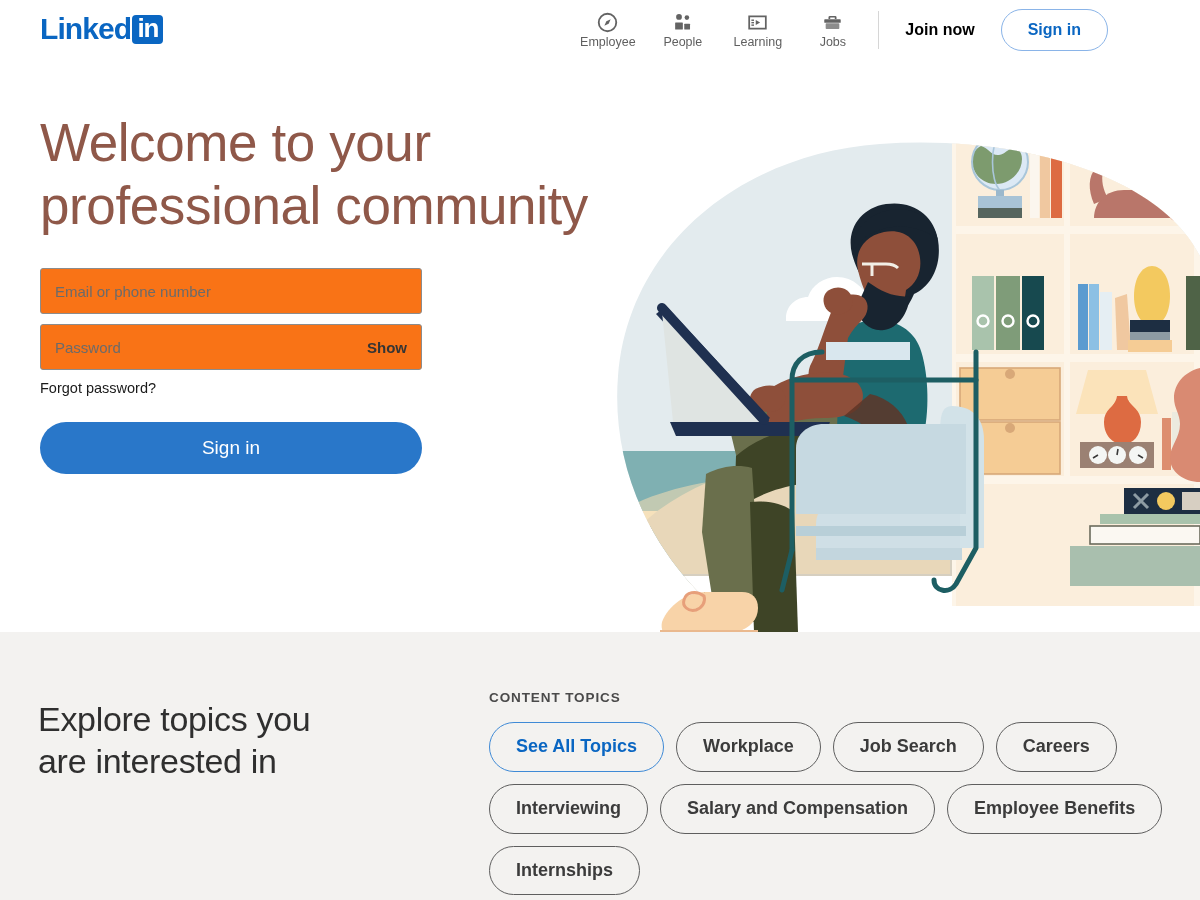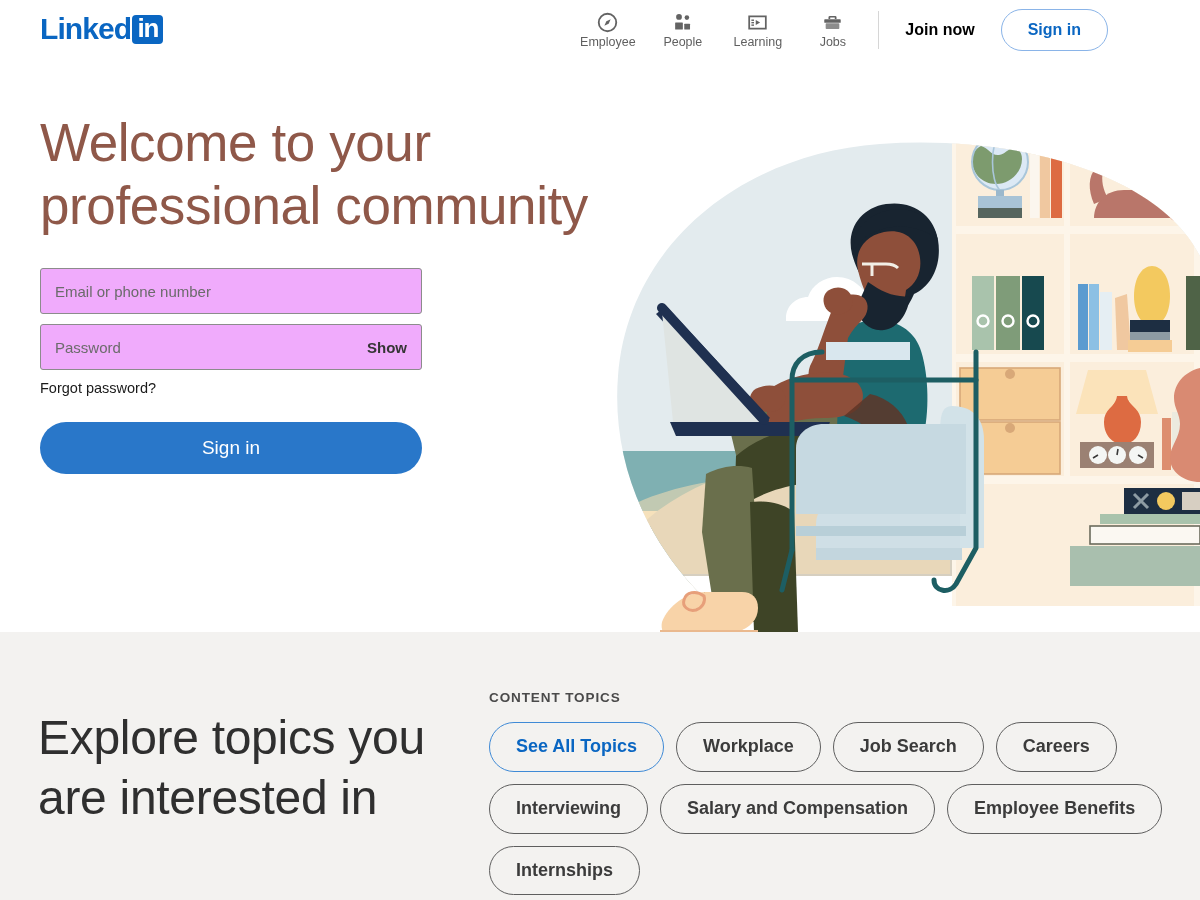--- a/index.html
+++ b/index.html
@@ -88,21 +88,21 @@
   }
   .form {
     position: absolute; left: 40px; top: 208px;
     width: 382px;
   }
   .field {
     position: relative;
     width: 382px; height: 46px;
     border: 1px solid #8c8c8c;
     border-radius: 3px;
-    background: #f0abfc;
+    background: #f97316;
     display: flex; align-items: center;
     margin-bottom: 10px;
   }
   .field input {
     border: none; outline: none; background: transparent;
     font-size: 15px; color: #2b2b2b;
     padding: 0 14px; width: 100%; height: 100%;
     font-family: "Liberation Sans", sans-serif;
   }
   .field input::placeholder { color: #6b6b6b; }
@@ -138,25 +138,24 @@
 
   
   .topics-section {
     position: absolute; top: 632px; left: 0;
     width: 1200px; height: 268px;
     background: #f3f2f0;
   }
   .topics-headline {
     position: absolute; left: 38px; top: 66px;
     width: 400px;
-    font-size: 48px; font-weight: 400;
+    font-size: 34px; font-weight: 400;
     line-height: 1.24;
     color: #2f2f2f;
     letter-spacing: -0.3px;
-    margin-top: 10px;
   }
   .topics-right {
     position: absolute; left: 489px; top: 58px;
     width: 700px;
   }
   .topics-eyebrow {
     font-size: 13.5px; font-weight: bold;
     letter-spacing: 0.9px;
     color: #4a4a4a;
     margin-bottom: 17px;

